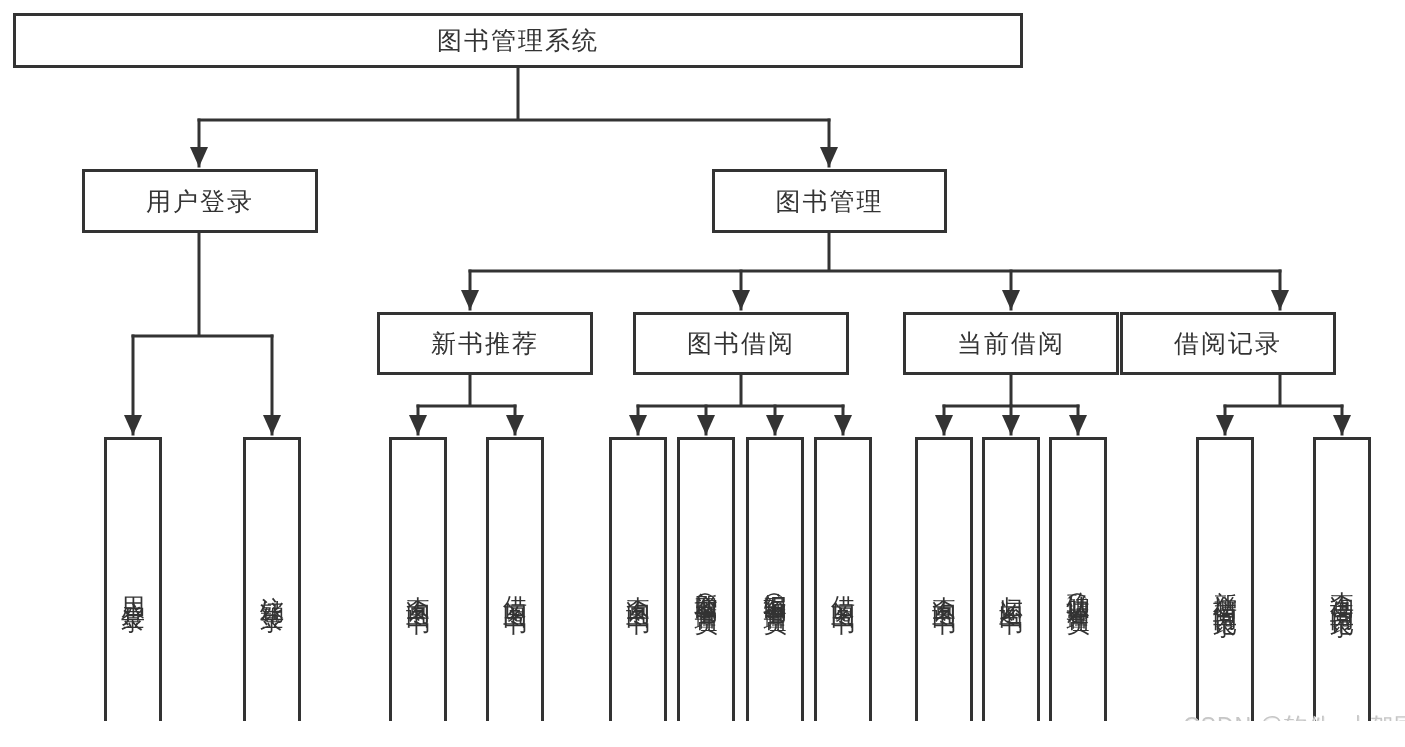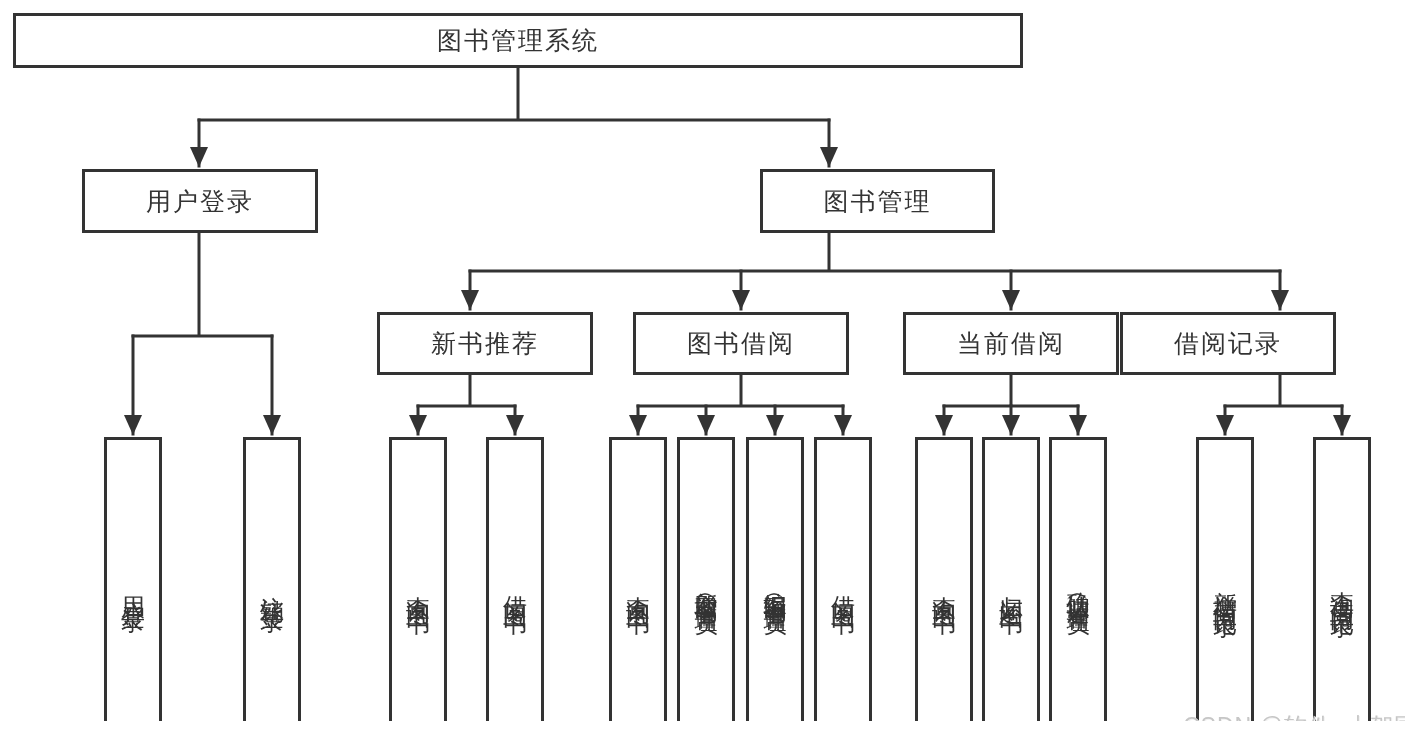--- a/index.html
+++ b/index.html
@@ -114,21 +114,21 @@
 
       <path d="M1280,375 V406 M1225,406 H1342"></path>
       <path d="M1225,406 V434" marker-end="url(#arrow)"></path>
       <path d="M1342,406 V434" marker-end="url(#arrow)"></path>
     </g>
   </svg>
 
   <div class="node" style="left:13px; top:13px; width:1010px; height:55px;">图书管理系统</div>
 
   <div class="node" style="left:82px; top:169px; width:236px; height:64px;">用户登录</div>
-  <div class="node" style="left:712px; top:169px; width:235px; height:64px;margin-left:48px;">图书管理</div>
+  <div class="node" style="left:712px; top:169px; width:235px; height:64px;">图书管理</div>
 
   <div class="node" style="left:377px; top:312px; width:216px; height:63px;">新书推荐</div>
   <div class="node" style="left:633px; top:312px; width:216px; height:63px;">图书借阅</div>
   <div class="node" style="left:903px; top:312px; width:216px; height:63px;">当前借阅</div>
   <div class="node" style="left:1120px; top:312px; width:216px; height:63px;">借阅记录</div>
 
   <div class="leaf" style="left:104px;">用户登录</div>
   <div class="leaf" style="left:243px;">注销登录</div>
 
   <div class="leaf" style="left:389px;">查询图书</div>

